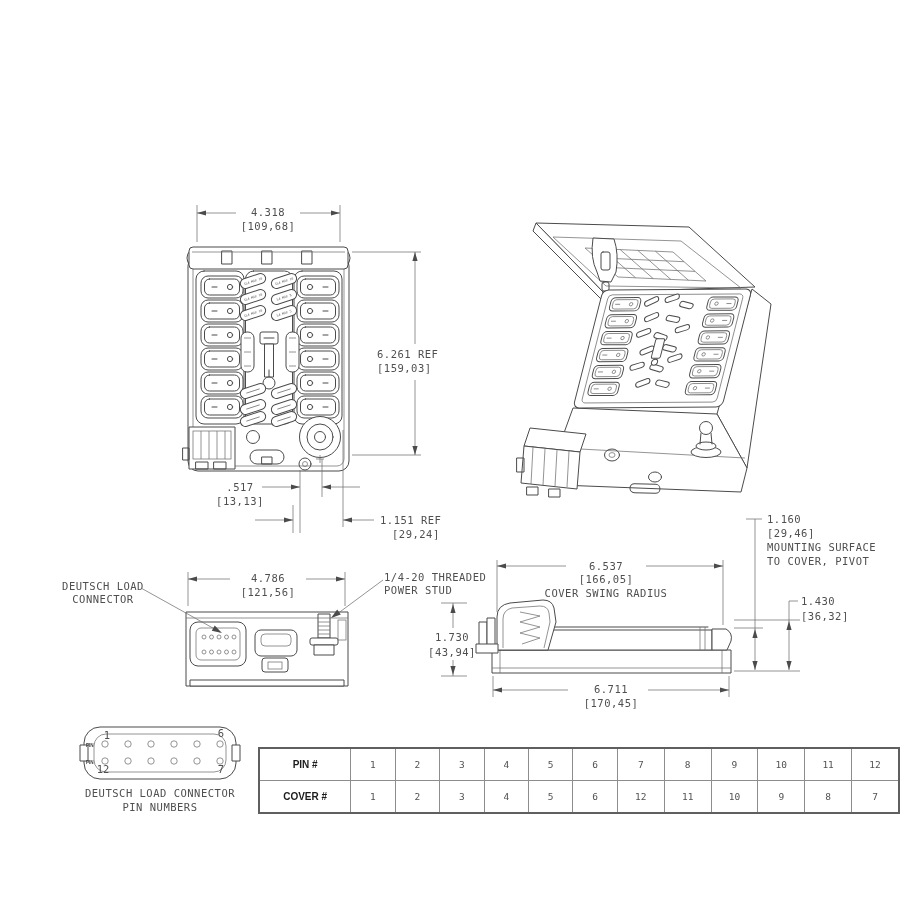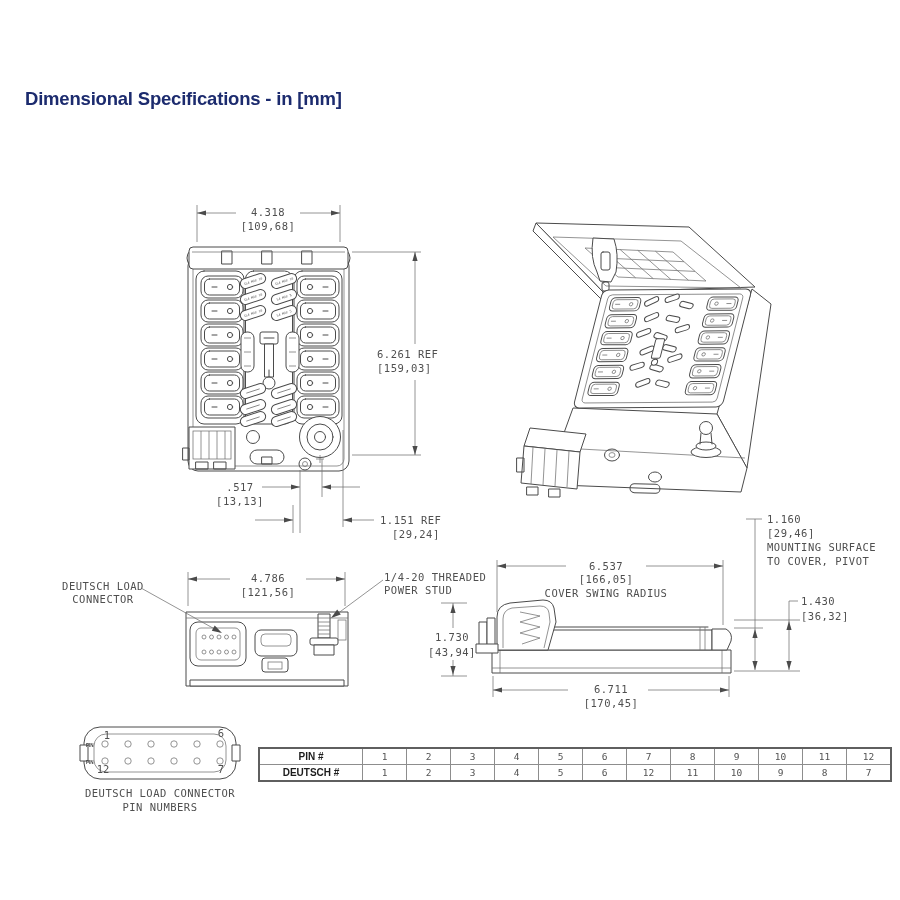--- a/index.html
+++ b/index.html
@@ -10,30 +10,29 @@
   .dim{font-size:10.5px;letter-spacing:0.5px;}
   .cap{font-size:10.5px;letter-spacing:0.5px;}
   .pnum{font-size:10.5px;}
   .ptag{font-size:4.6px;font-weight:bold;fill:#3a3a3a;font-family:"Liberation Sans",sans-serif;}
   .fz{font-size:3.2px;letter-spacing:0;fill:#5a5a5a;}
   .ln{stroke:#4b4b4b;fill:none;stroke-width:1;stroke-linecap:round;stroke-linejoin:round;}
   .lnf{stroke:#4b4b4b;fill:#fff;stroke-width:1;stroke-linejoin:round;}
   .thin{stroke:#707070;stroke-width:0.75;fill:none;}
   .arr{fill:#4b4b4b;stroke:none;}
   .spec-table{position:absolute;left:258px;top:747px;border-collapse:collapse;border:2px solid #5f5f5f;background:#fff;}
-  .spec-table td{border:1px solid #8d8d8d;height:15px;text-align:center;vertical-align:middle;padding:0;}
+  .spec-table td{border:1px solid #8d8d8d;height:15px;text-align:center;vertical-align:middle;padding:8px;}
   .spec-table td.h{font-family:"Liberation Sans",sans-serif;font-weight:bold;font-size:10px;color:#1c1c1c;width:102px;}
   .spec-table td.v{font-family:"DejaVu Sans Mono",monospace;font-size:9.5px;color:#525252;width:43px;}
 </style>
 </head>
 <body>
 
 <div class="canvas">
 
-  <div class="title">Dimensional Specifications - in [mm]</div>
 
   <svg width="900" height="900" viewBox="0 0 900 900">
 
     <g>
 
       <circle class="lnf" cx="197" cy="258" r="10"></circle>
         <circle class="ln" cx="197" cy="258" r="4.5"></circle>
       <circle class="lnf" cx="340" cy="258" r="10"></circle>
         <circle class="ln" cx="340" cy="258" r="4.5"></circle>
 
@@ -596,21 +595,21 @@
       <td class="v">5</td>
       <td class="v">6</td>
       <td class="v">7</td>
       <td class="v">8</td>
       <td class="v">9</td>
       <td class="v">10</td>
       <td class="v">11</td>
       <td class="v">12</td>
     </tr>
     <tr>
-      <td class="h">DEUTSCH #</td>
+      <td class="h">COVER #</td>
       <td class="v">1</td>
       <td class="v">2</td>
       <td class="v">3</td>
       <td class="v">4</td>
       <td class="v">5</td>
       <td class="v">6</td>
       <td class="v">12</td>
       <td class="v">11</td>
       <td class="v">10</td>
       <td class="v">9</td>

